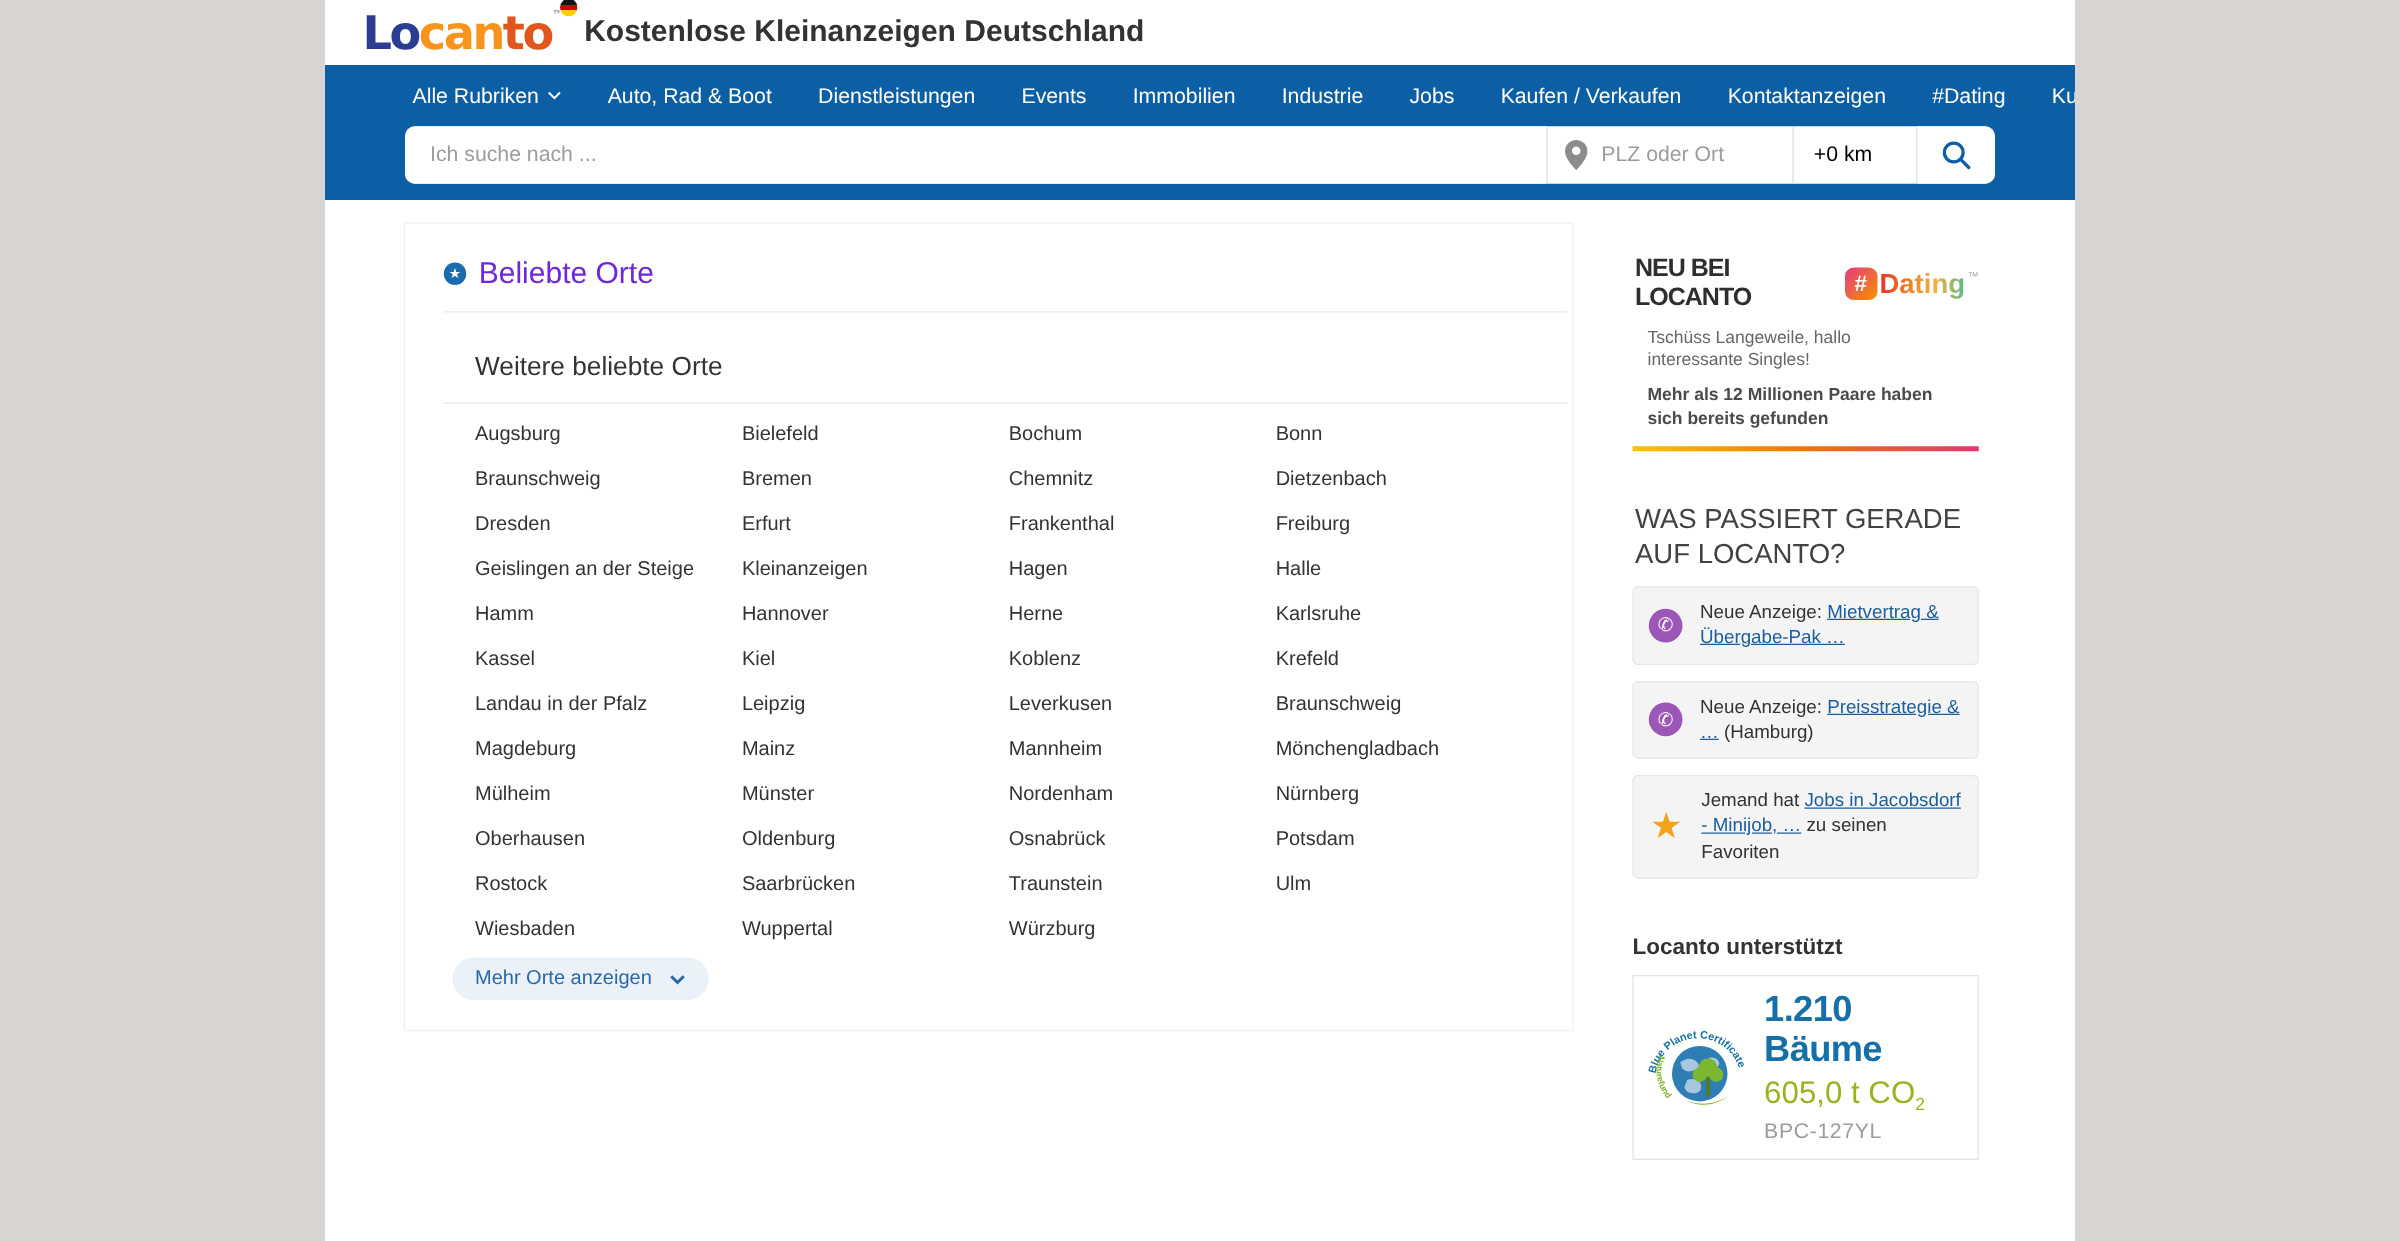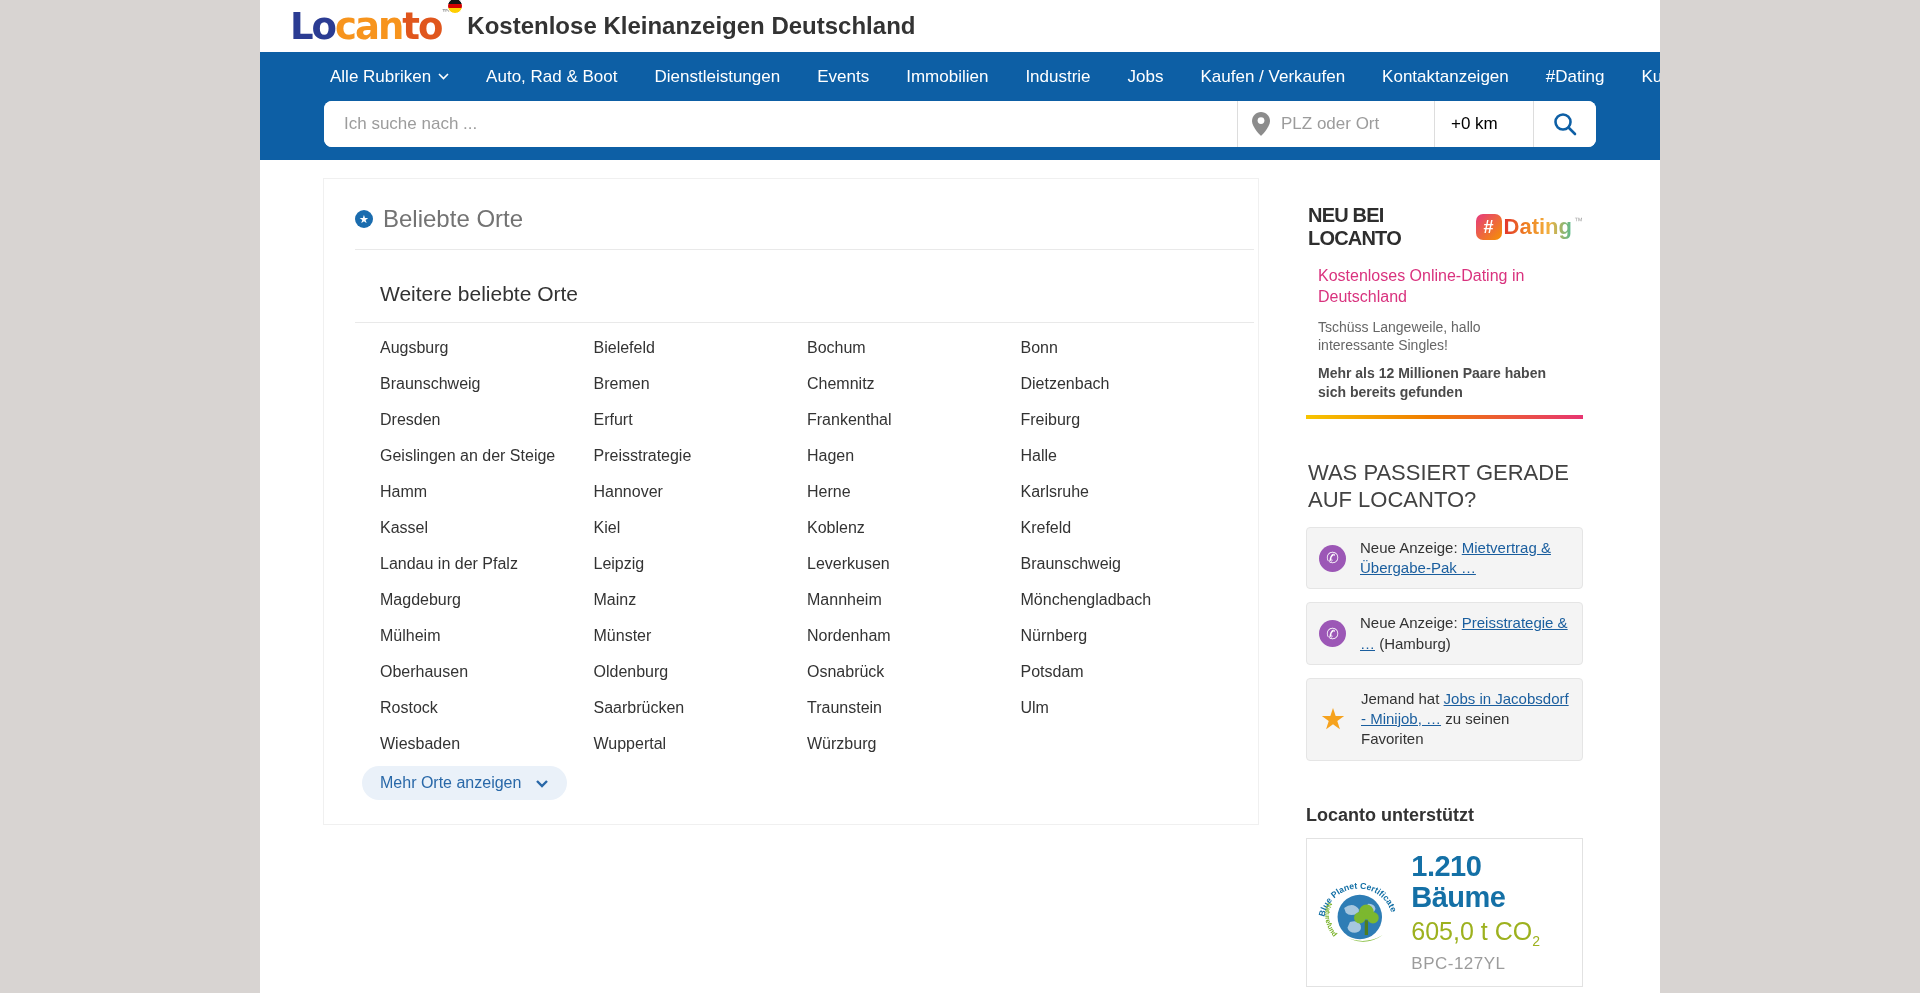--- a/index.html
+++ b/index.html
@@ -51,21 +51,21 @@
   .loc-input { border:none; outline:none; font-size:17px; color:#333; width:120px; font-family:"Liberation Sans",sans-serif; }
   .radius-box { display:flex; align-items:center; padding:0 16px; font-size:17px; color:#000000; width:98px; cursor:pointer; }
   .search-btn { width:62px; display:flex; align-items:center; justify-content:center; background:#fff; border:none; cursor:pointer; }
 
   
   .content { display:flex; gap:37px; padding:18px 66px 0 63px; align-items:flex-start; }
   .main-card { width:936px; background:#fff; border:1px solid #f0f0f0; padding:26px 24px 10px 56px; }
   .sec-head { display:flex; align-items:center; gap:10px; margin-left:-25px; }
   .star-badge { width:18px; height:18px; border-radius:50%; background:#1a6cae; color:#fff;
     display:flex; align-items:center; justify-content:center; font-size:11px; line-height:1; }
-  .sec-title { font-size:24px; color:#737373; font-weight:normal; margin:0; }
+  .sec-title { font-size:24px; color:#6d28d9; font-weight:normal; margin:0; }
   .hr { border-top:1px solid #e9e9e9; margin:16px -20px 0 -25px; }
   .city-grid { display:grid; grid-template-columns:repeat(4,1fr); row-gap:19px; margin-top:16px; }
   .city { font-size:16px; color:#333; text-decoration:none; cursor:pointer; line-height:17px; }
   .city-grid.bold .city { font-weight:bold; }
   .sub-title { font-size:21px; color:#333; font-weight:normal; margin:32px 0 0 0; }
   .show-more { display:inline-flex; align-items:center; gap:14px; margin:14px 0 14px -18px;
     background:#eaf1f9; color:#2968a8; border:none; border-radius:17px; padding:8px 18px; font-size:16px; cursor:pointer; }
 
   
   .sidebar { width:298px; padding:0 11px 0 10px; }
@@ -174,21 +174,21 @@
           <a class="city">Bonn</a>
           <a class="city">Braunschweig</a>
           <a class="city">Bremen</a>
           <a class="city">Chemnitz</a>
           <a class="city">Dietzenbach</a>
           <a class="city">Dresden</a>
           <a class="city">Erfurt</a>
           <a class="city">Frankenthal</a>
           <a class="city">Freiburg</a>
           <a class="city">Geislingen an der Steige</a>
-          <a class="city">Preisstrategie</a>
+          <a class="city">Kleinanzeigen</a>
           <a class="city">Hagen</a>
           <a class="city">Halle</a>
           <a class="city">Hamm</a>
           <a class="city">Hannover</a>
           <a class="city">Herne</a>
           <a class="city">Karlsruhe</a>
           <a class="city">Kassel</a>
           <a class="city">Kiel</a>
           <a class="city">Koblenz</a>
           <a class="city">Krefeld</a>
@@ -229,21 +229,20 @@
 
       <div class="dating-card">
         <div class="dating-head">
           <span class="dating-title">NEU BEI LOCANTO</span>
           <span class="dating-logo">
             <span class="hash-tile">#</span>
             <span class="dating-word">Dating</span>
             <span class="dating-tm">™</span>
           </span>
         </div>
-        <a class="dating-link">Kostenloses Online-Dating in Deutschland</a>
         <div class="dating-sub">Tschüss Langeweile, hallo interessante Singles!</div>
         <div class="dating-strong">Mehr als 12 Millionen Paare haben sich bereits gefunden</div>
         <div class="grad-bar"></div>
       </div>
 
       <h3 class="activity-title">WAS PASSIERT GERADE AUF LOCANTO?</h3>
 
       <div class="activity-card">
         <span class="act-icon-circle">✆</span>
         <span class="act-text"><span>Neue Anzeige: </span><a class="act-link">Mietvertrag &amp; Übergabe-Pak …</a><span></span></span>

